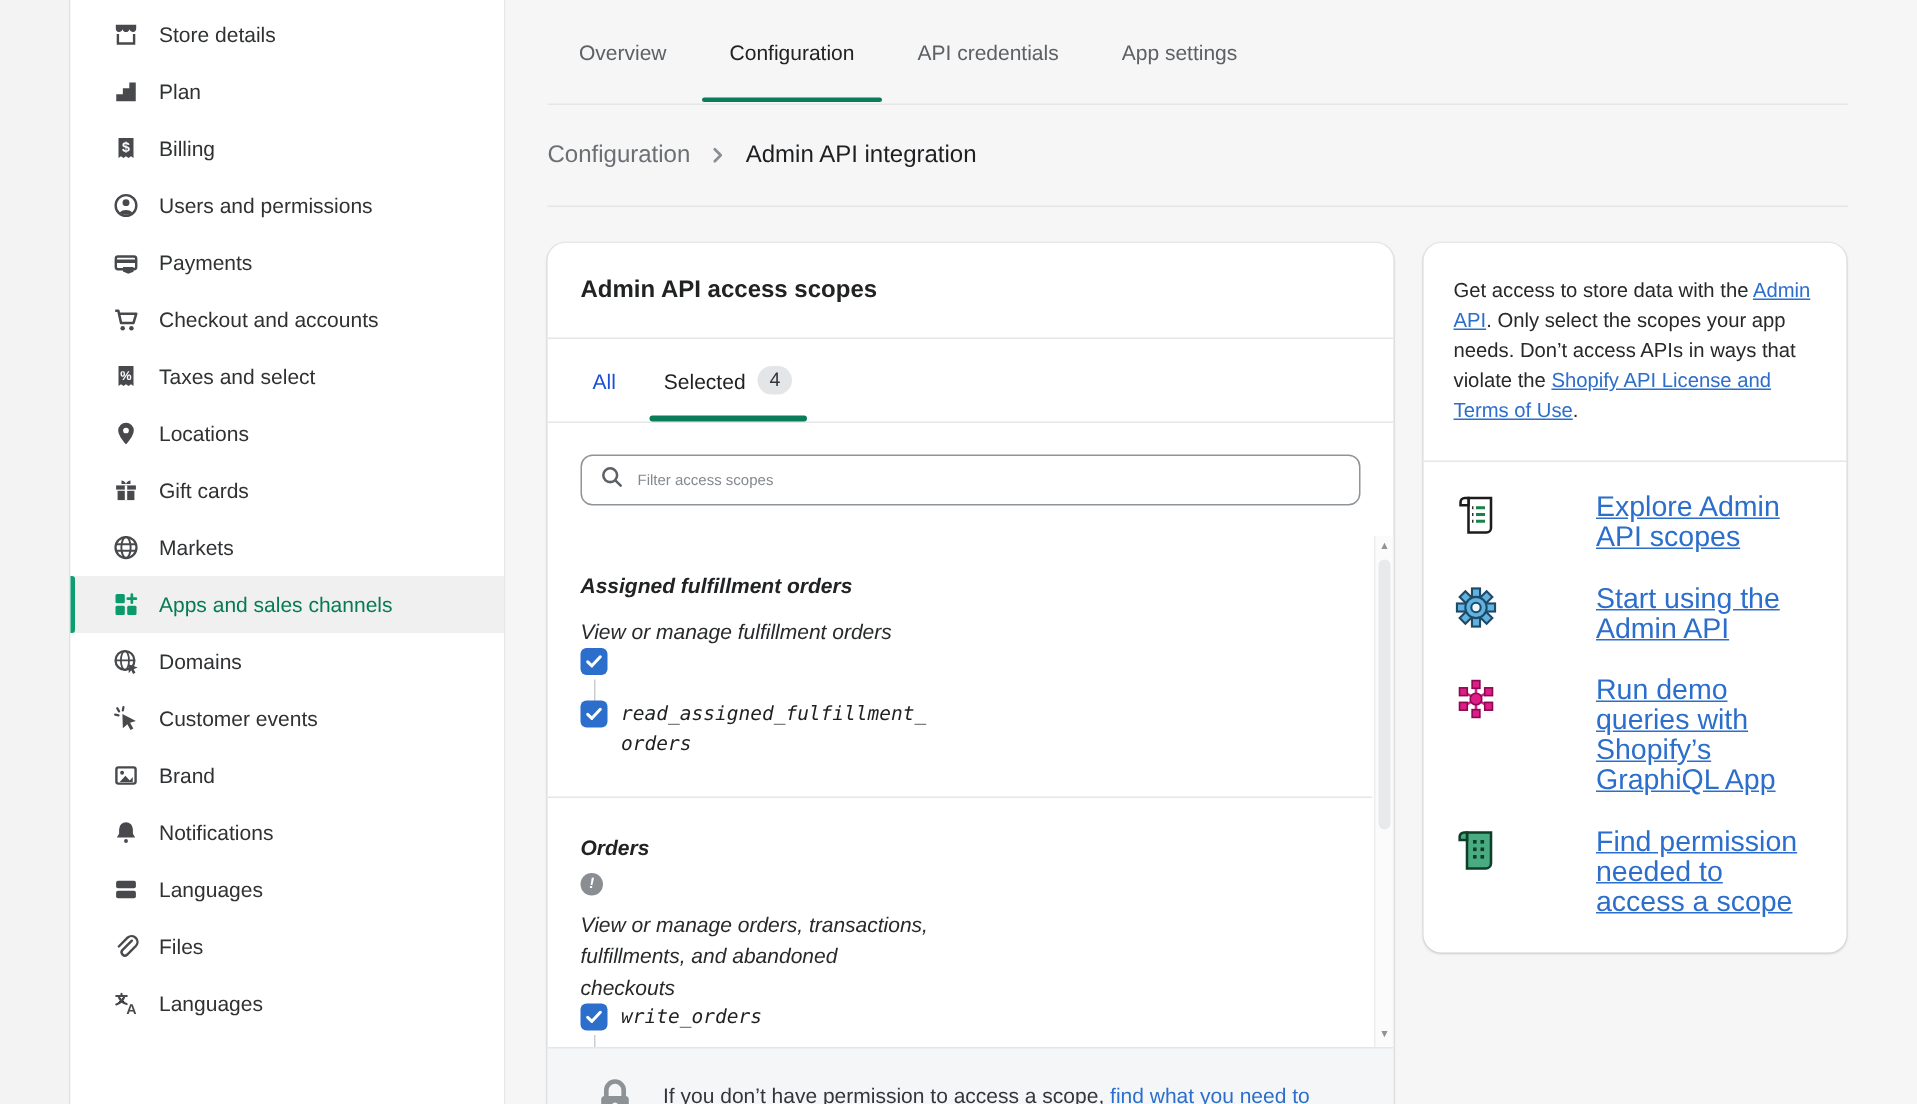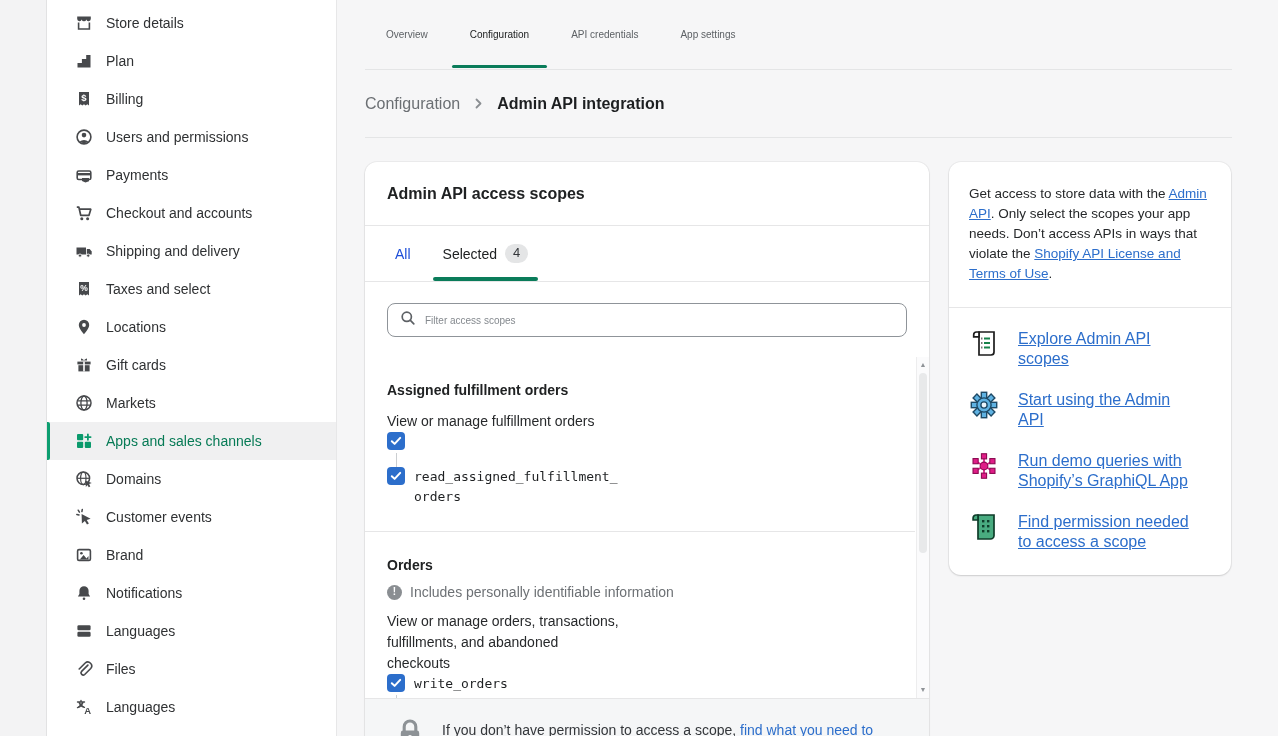--- a/index.html
+++ b/index.html
@@ -16,49 +16,49 @@
   .nav-icon { width:20px; height:20px; flex:none; color:#47494c; display:flex; align-items:center; justify-content:center; }
   .nav-icon svg { display:block; }
   .nav-label { white-space:nowrap; }
   .nav-item.active { background:#f0f0f1; color:#067a55; }
   .nav-item.active .nav-icon { color:#0a9a6c; }
   .nav-item.active::before { content:""; position:absolute; left:0; top:0; bottom:0; width:3px; background:#0c9e70; border-radius:0 2px 2px 0; }
 
   
   .main { flex:1; background:#f6f6f7; display:flex; flex-direction:column; overflow:hidden; }
   .top-tabs { height:70px; display:flex; align-items:center; gap:40px; margin:0 46px 0 28px; padding-left:20px; border-bottom:1px solid #e4e5e6; flex:none; }
-  .tab { position:relative; height:100%; display:flex; align-items:center; font-size:10px; color:#5d6165; cursor:pointer; padding:12px 1px; }
+  .tab { position:relative; height:100%; display:flex; align-items:center; font-size:14px; color:#5d6165; cursor:pointer; padding:12px 1px; }
   .tab.active { color:#202223; }
   .tab.active::after { content:""; position:absolute; left:-17px; right:-17px; bottom:1px; height:3px; border-radius:3px; background:#0a7c5a; }
 
   .breadcrumb-row { height:68px; display:flex; align-items:center; margin:0 46px 0 28px; border-bottom:1px solid #e4e5e6; font-size:16px; flex:none; }
   .crumb-parent { color:#6b6f73; cursor:pointer; }
   .crumb-sep { margin:0 13px; display:flex; align-items:center; }
-  .crumb-current { color:#1d1f21; font-weight:bold; }
+  .crumb-current { color:#1d1f21; font-weight:normal; }
 
   .content { flex:1; display:flex; align-items:flex-start; gap:20px; padding:24px 46px 0 28px; overflow:hidden; }
 
   .card { background:#fff; border-radius:12px; box-shadow:0 1px 2px rgba(0,0,0,.13), 0 0 0 1px rgba(0,0,0,.045); }
 
   
   .main-card { width:564px; flex:none; height:620px; display:flex; flex-direction:column; overflow:hidden; }
   .card-title { padding:21px 22px; font-size:16px; font-weight:bold; line-height:21px; color:#202223; border-bottom:1px solid #e6e6e7; }
   .card-tabs { height:56px; display:flex; align-items:center; gap:32px; padding-left:30px; border-bottom:1px solid #e6e6e7; }
   .ctab { position:relative; height:100%; display:flex; align-items:center; font-size:14px; color:#1d4ed8; cursor:pointer; }
   .ctab.active { color:#202223; }
   .ctab.active::after { content:""; position:absolute; left:-10px; right:-10px; bottom:0; height:4px; border-radius:3px; background:#0a7c5a; }
   .count-badge { margin-left:8px; background:#e4e5e6; color:#33363a; border-radius:10px; padding:1px 8px 2px; font-size:13px; line-height:16px; }
 
   .search-row { padding:21px 22px 0; }
   .search-box { height:34px; border:1px solid #8f9499; border-radius:8px; background:#fff; display:flex; align-items:center; gap:9px; padding:0 12px; }
   .search-box input { border:none; outline:none; flex:1; font-family:"Liberation Sans",sans-serif; font-size:10px; color:#202223; background:transparent; }
   .search-box input::placeholder { color:#84898e; }
 
   .scope-viewport { position:relative; margin-top:20px; height:341px; overflow:hidden; padding-right:14px; }
-  .scope-section { padding:23px 10px 24px 22px; }
+  .scope-section { padding:23px 10px 24px 22px;font-style:italic; }
   .scope-section + .scope-section { border-top:1px solid #e6e6e7; }
   .section-title { font-size:14px; font-weight:bold; line-height:21px; color:#202223; margin-bottom:10px; }
   .section-note { display:flex; align-items:center; gap:8px; font-size:14px; color:#6d7175; line-height:20px; margin:-4px 0 9px; }
   .info-icon { width:15px; height:15px; border-radius:50%; background:#8a8e92; color:#fff; font-size:10px; font-weight:bold; display:flex; align-items:center; justify-content:center; flex:none; }
   .scope-row { display:flex;flex-direction:column; }
   .scope-desc { width:262px; flex:none; padding-right:25px; font-size:14px; line-height:21px; color:#27292b; }
   .scope-checks { flex:1; }
   .check-item { display:flex; gap:9px; margin-bottom:17px; position:relative; align-items:flex-start; }
   .check-item:last-child { margin-bottom:0; }
   .check-item:not(:last-child)::after { content:""; position:absolute; left:9px; top:21px; bottom:-18px; width:1px; background:#cbced1; }
@@ -75,21 +75,21 @@
   .footer-text { font-size:14px; line-height:20px; color:#33363a; padding-top:6px; }
   .link { color:#2c6ecb; text-decoration:underline; cursor:pointer; }
 
   
   .info-card { width:282px; flex:none; }
   .info-intro { padding:22px 20px 23px; font-size:13.5px; line-height:20px; color:#26282a; border-bottom:1px solid #e6e6e7; }
   .info-links { padding:21px 20px 23px; }
   .info-link-row { display:flex; gap:19px; margin-bottom:21px; align-items:flex-start; }
   .info-link-row:last-child { margin-bottom:0; }
   .ilink-icon { width:30px; flex:none; display:flex; justify-content:center; margin-top:1px; }
-  .ilink { font-size:16px; line-height:20px; max-width:176px; display:inline-block; }
+  .ilink { font-size:19px; line-height:20px; max-width:176px; display:inline-block;margin-left:46px; }
 </style>
 </head>
 <body>
 
 <div class="page">
 
   <div class="gutter"></div>
 
   <nav class="sidebar">
 
@@ -148,31 +148,20 @@
       <span class="nav-icon">
           <svg width="20" height="20" viewBox="0 0 20 20">
             <path fill="none" stroke="currentColor" stroke-width="1.7" stroke-linejoin="round" d="M2.8 4.2h2.1l1.8 8.1h8.3l1.8-6.1H6"></path>
             <circle cx="7.8" cy="15.8" r="1.5" fill="currentColor"></circle>
             <circle cx="13.6" cy="15.8" r="1.5" fill="currentColor"></circle>
           </svg>
         </span>
       <span class="nav-label">Checkout and accounts</span>
     </div>
 
-    <div class="nav-item">
-      <span class="nav-icon">
-          <svg width="20" height="20" viewBox="0 0 20 20">
-            <path fill="currentColor" d="M2.5 6.5h9.5v7H2.5z"></path>
-            <path fill="currentColor" d="M12.8 8h2.9l2 2.6v2.9h-4.9z"></path>
-            <circle cx="6" cy="14.6" r="1.6" fill="currentColor" stroke="#fff" stroke-width=".8"></circle>
-            <circle cx="14.2" cy="14.6" r="1.6" fill="currentColor" stroke="#fff" stroke-width=".8"></circle>
-          </svg>
-        </span>
-      <span class="nav-label">Shipping and delivery</span>
-    </div>
 
     <div class="nav-item">
       <span class="nav-icon">
           <svg width="20" height="20" viewBox="0 0 20 20">
             <path fill="currentColor" d="M5 3h10v13.4l-1.67-1.2-1.66 1.2-1.67-1.2-1.67 1.2-1.66-1.2L5 16.4z"></path>
             <text x="10" y="12.4" text-anchor="middle" font-size="8.5" font-weight="bold" fill="#fff" font-family="Liberation Sans,sans-serif">%</text>
           </svg>
         </span>
       <span class="nav-label">Taxes and select</span>
     </div>
@@ -361,21 +350,20 @@
                   <span class="scope-label">read_<wbr>assigned_<wbr>fulfillment_<wbr>orders</span>
                 </div>
               </div>
             </div>
           </div>
 
           <div class="scope-section">
             <div class="section-title">Orders</div>
             <div class="section-note">
               <span class="info-icon">!</span>
-              <span>Includes personally identifiable information</span>
             </div>
             <div class="scope-row">
               <div class="scope-desc">View or manage orders, transactions, fulfillments, and abandoned checkouts</div>
               <div class="scope-checks">
                 <div class="check-item">
                   <span class="checkbox">
                       <svg width="12" height="10" viewBox="0 0 12 10">
                         <polyline points="1.8,5.2 4.6,7.9 10.2,1.9" fill="none" stroke="#fff" stroke-width="2" stroke-linecap="round" stroke-linejoin="round"></polyline>
                       </svg>
                     </span>

